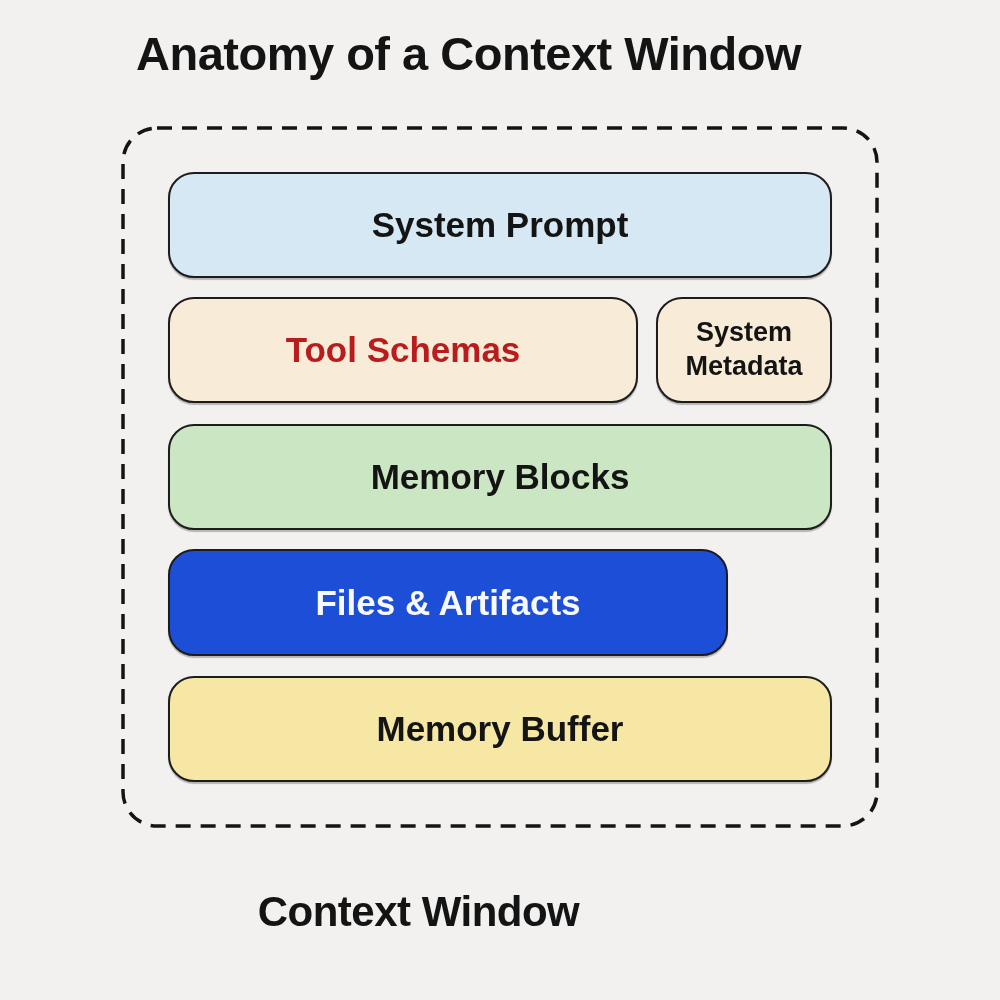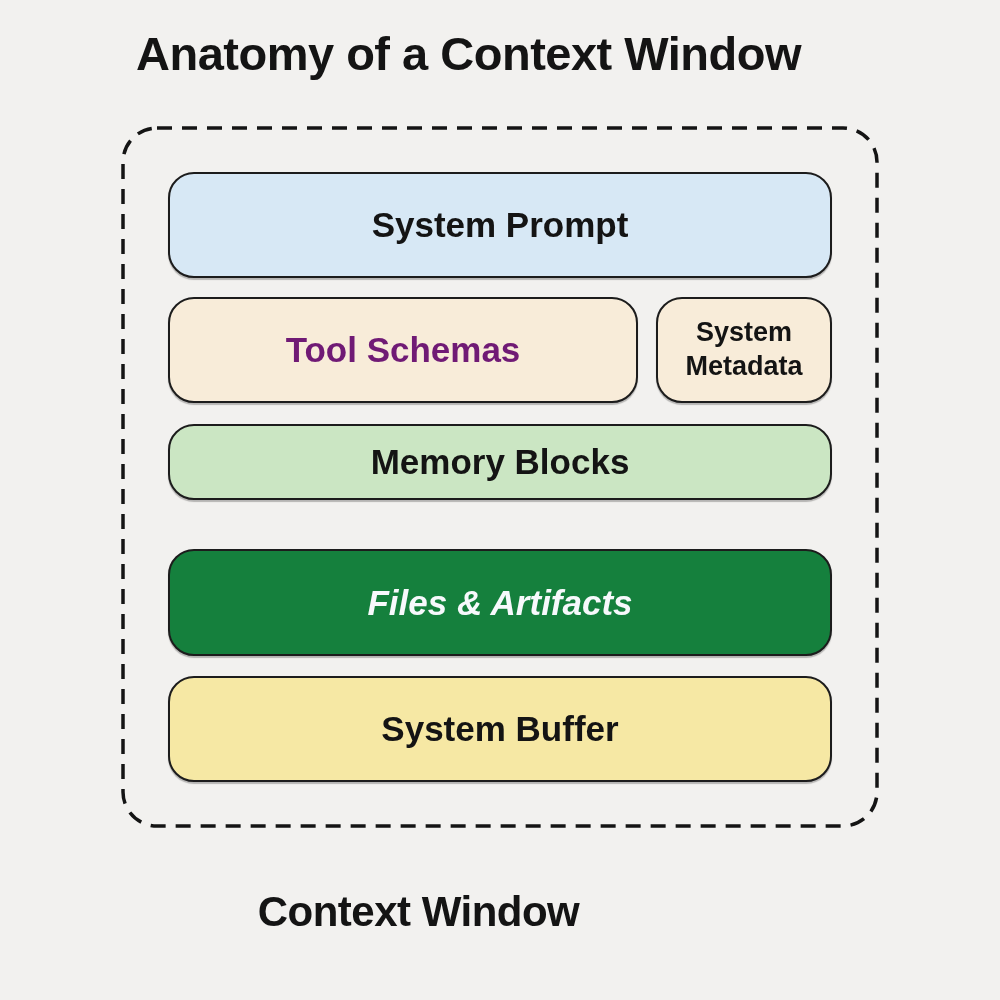--- a/index.html
+++ b/index.html
@@ -55,33 +55,33 @@
 <div class="title">Anatomy of a Context Window</div>
 
 <svg class="container-border" width="760" height="704" viewBox="0 0 760 704">
   <rect x="3" y="3" width="754" height="698" rx="34" ry="34" fill="none" stroke="#141414" stroke-width="3.5" stroke-dasharray="15 10"></rect>
 </svg>
 
 <div class="box" style="left: 168px; top: 172px; width: 664px; height: 106px; background: rgb(215, 232, 245); color: rgb(20, 20, 20);">
   <span>System Prompt</span>
 </div>
 
-<div class="box" style="left: 168px; top: 297px; width: 470px; height: 106px; background: rgb(248, 236, 217); color: #701a75;">
+<div class="box" style="left: 168px; top: 297px; width: 470px; height: 106px; background: rgb(248, 236, 217); color: #b91c1c;">
   <span>Tool Schemas</span>
 </div>
 
 <div class="box small-text" style="left: 656px; top: 297px; width: 176px; height: 106px; background: rgb(248, 236, 217); color: rgb(20, 20, 20);">
   <span>System Metadata</span>
 </div>
 
-<div class="box" style="left: 168px; top: 424px; width: 664px; height: 76px; background: rgb(203, 230, 195); color: rgb(20, 20, 20);">
+<div class="box" style="left: 168px; top: 424px; width: 664px; height: 106px; background: rgb(203, 230, 195); color: rgb(20, 20, 20);">
   <span>Memory Blocks</span>
 </div>
 
-<div class="box" style="left: 168px; top: 549px; width: 664px; height: 107px; background: #15803d; color: rgb(247, 249, 252); font-style: italic;">
+<div class="box" style="left: 168px; top: 549px; width: 560px; height: 107px; background: #1d4ed8; color: rgb(247, 249, 252);">
   <span>Files &amp; Artifacts</span>
 </div>
 
 <div class="box" style="left: 168px; top: 676px; width: 664px; height: 106px; background: rgb(246, 232, 164); color: rgb(20, 20, 20);">
-  <span>System Buffer</span>
+  <span>Memory Buffer</span>
 </div>
 
 <div class="footer-label">Context Window</div>
 
 </body></html>

